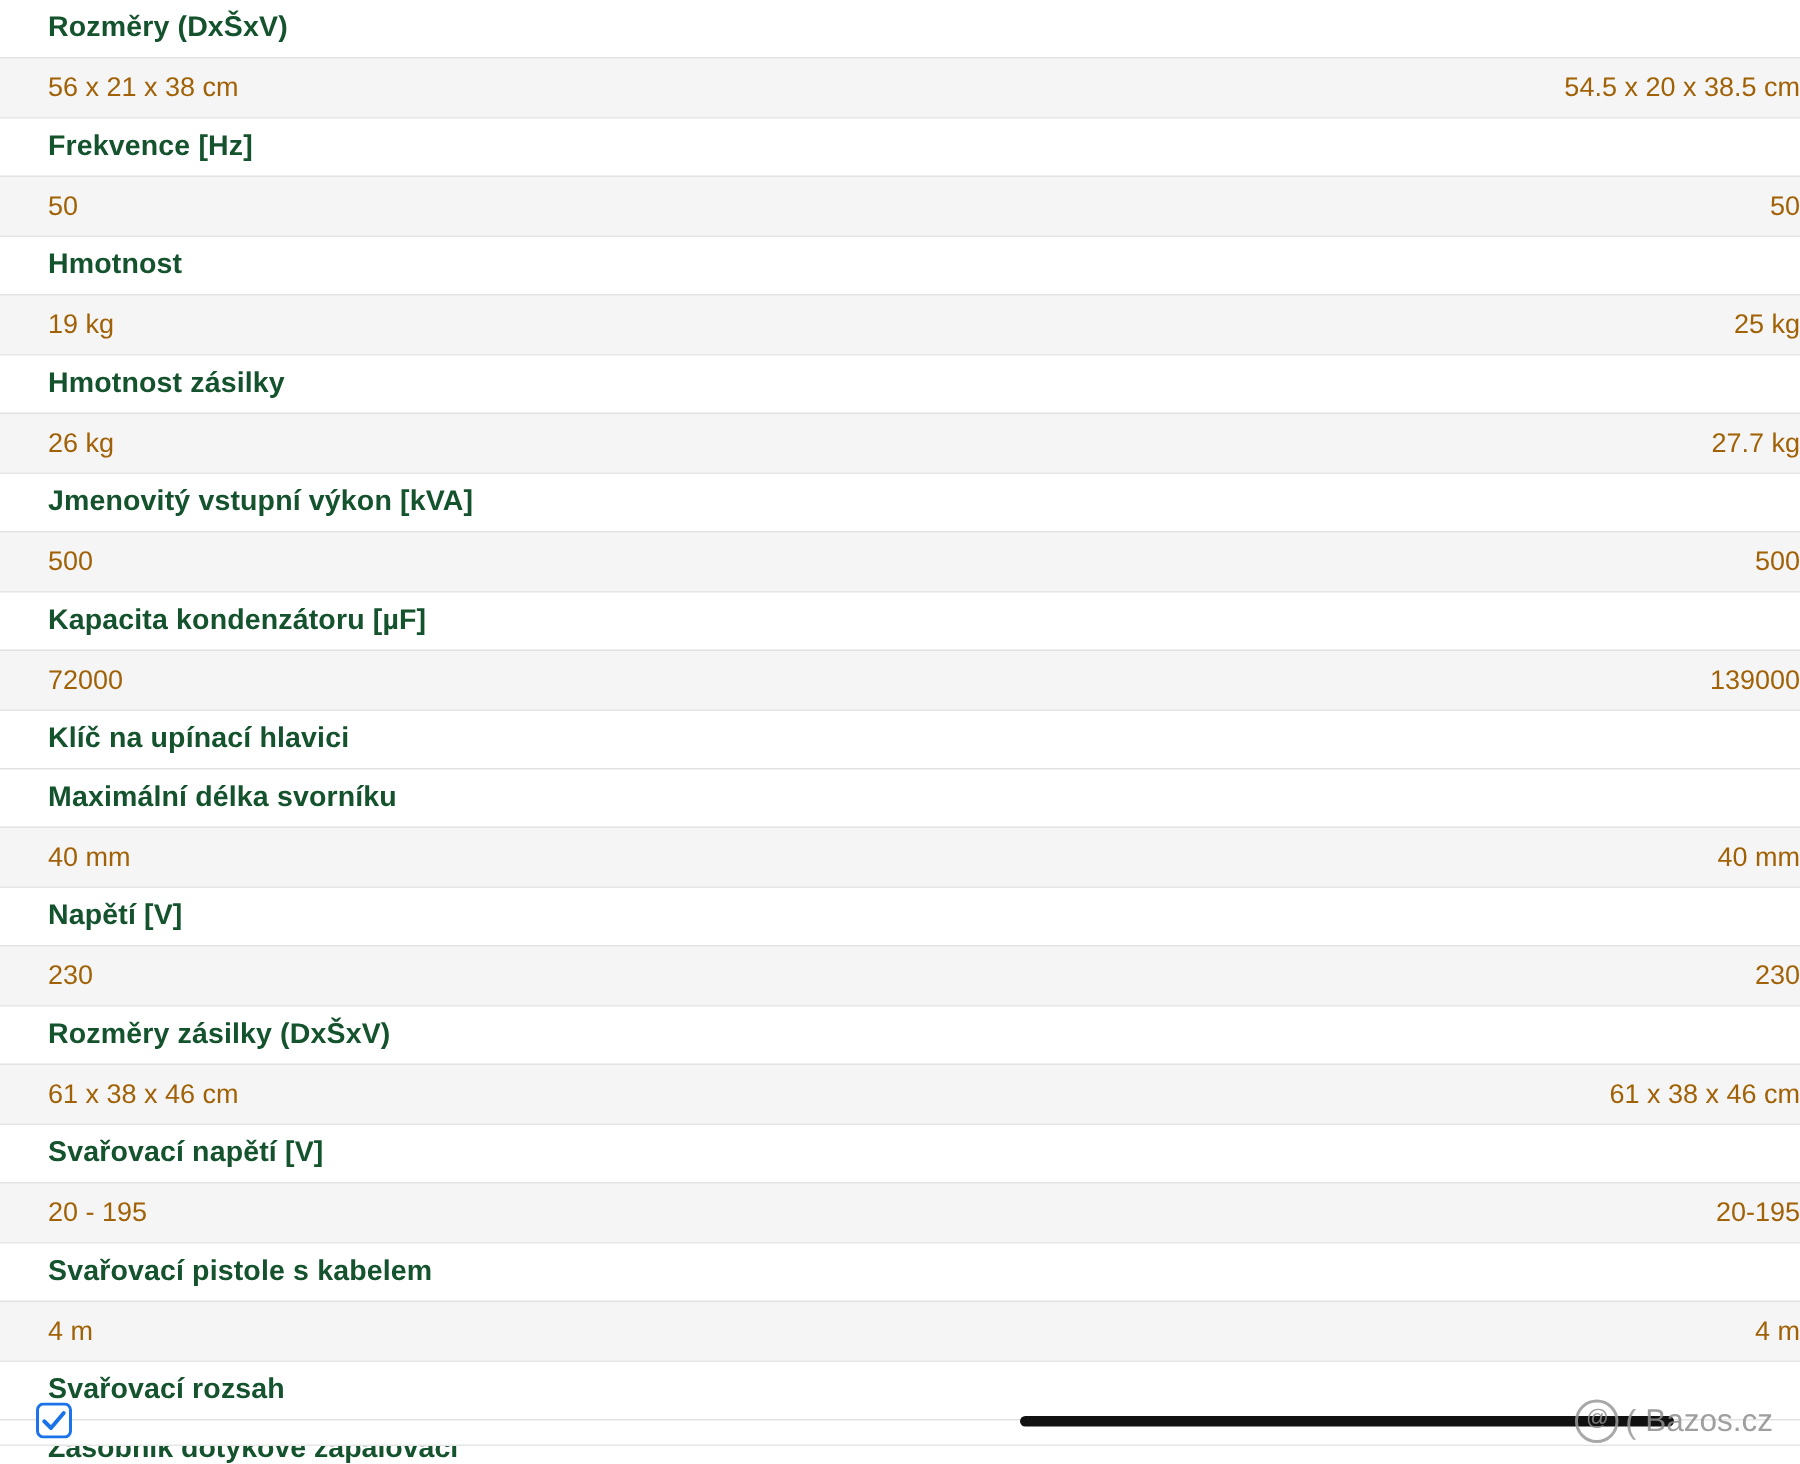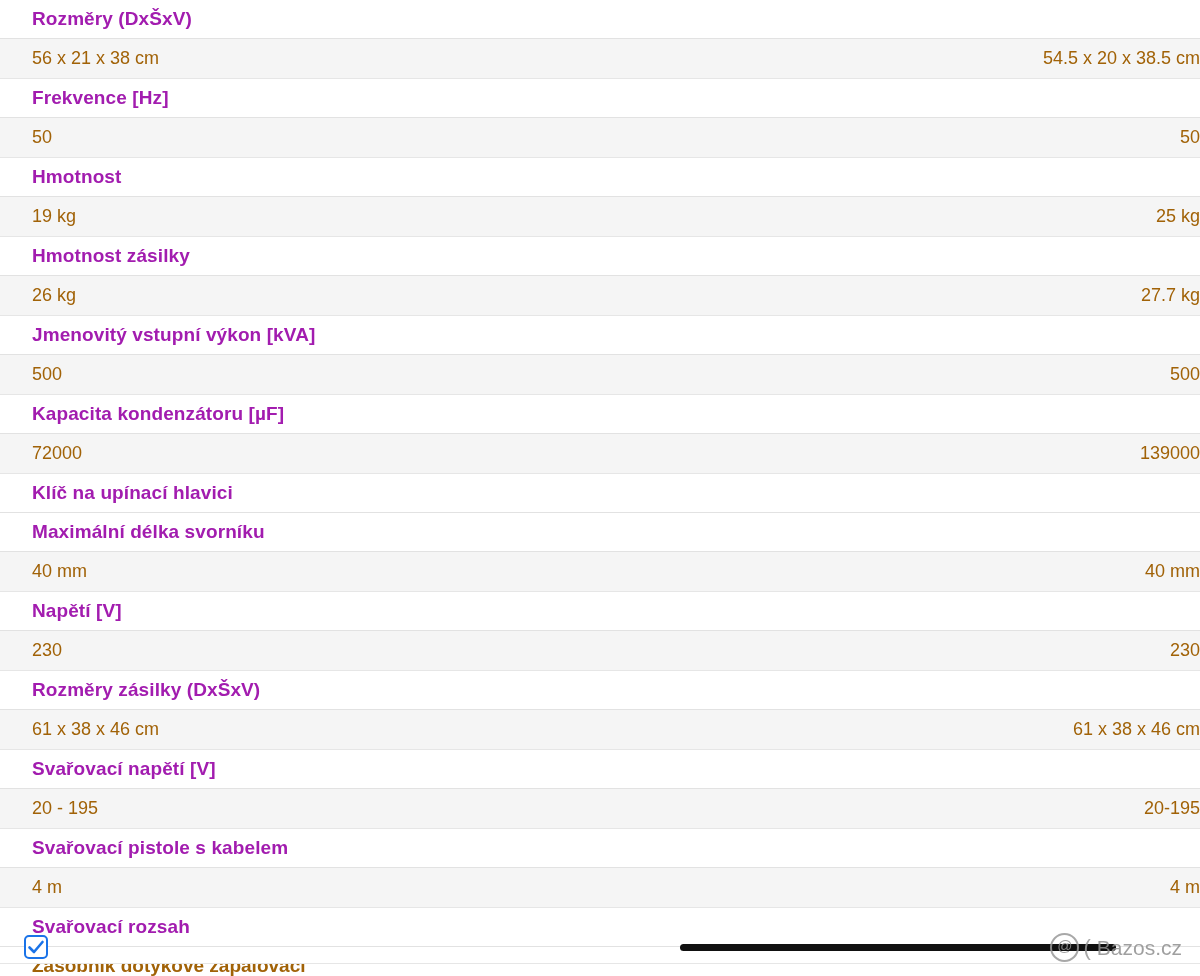--- a/index.html
+++ b/index.html
@@ -16,21 +16,21 @@
     position: relative;
   }
   .spec-table {
     width: 1200px;
     border-collapse: collapse;
     table-layout: fixed;
   }
   .spec-table tr.header-row td {
     font-weight: bold;
     font-size: 19px;
-    color: #a21caf;
+    color: #14532d;
     padding: 8px 0 8px 32px;
     background: #ffffff;
     border-bottom: 1px solid #e2e2e2;
     letter-spacing: 0.1px;
     margin-top: 45px;
   }
   .spec-table tr.value-row td {
     font-size: 18px;
     color: #a16207;
     background: #f5f5f5;
@@ -112,21 +112,21 @@
     background: #ffffff;
     border-top: 1px solid #e6e6e6;
     overflow: hidden;
   }
   .cut-text {
     position: absolute;
     left: 32px;
     top: -9px;
     font-size: 19px;
     font-weight: bold;
-    color: #a16207;
+    color: #14532d;
     white-space: nowrap;
   }
 </style>
 </head>
 <body>
 
 <table class="spec-table">
   <tbody>
 
     <tr class="header-row first-row">

